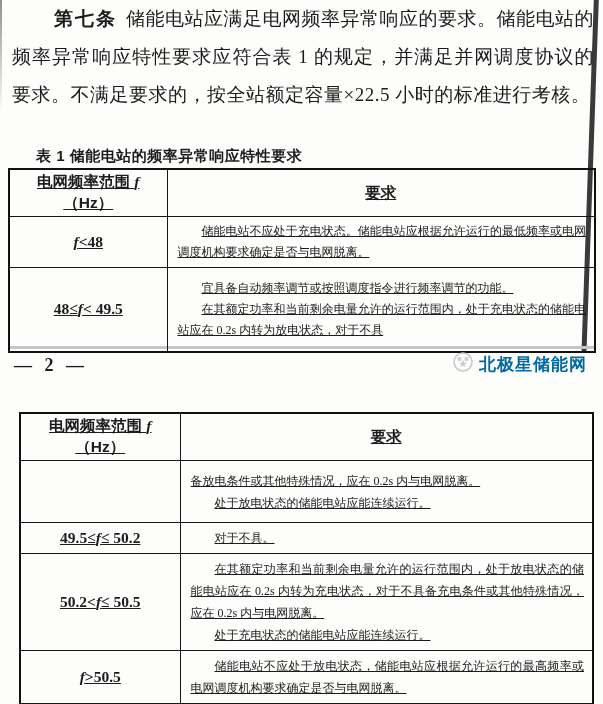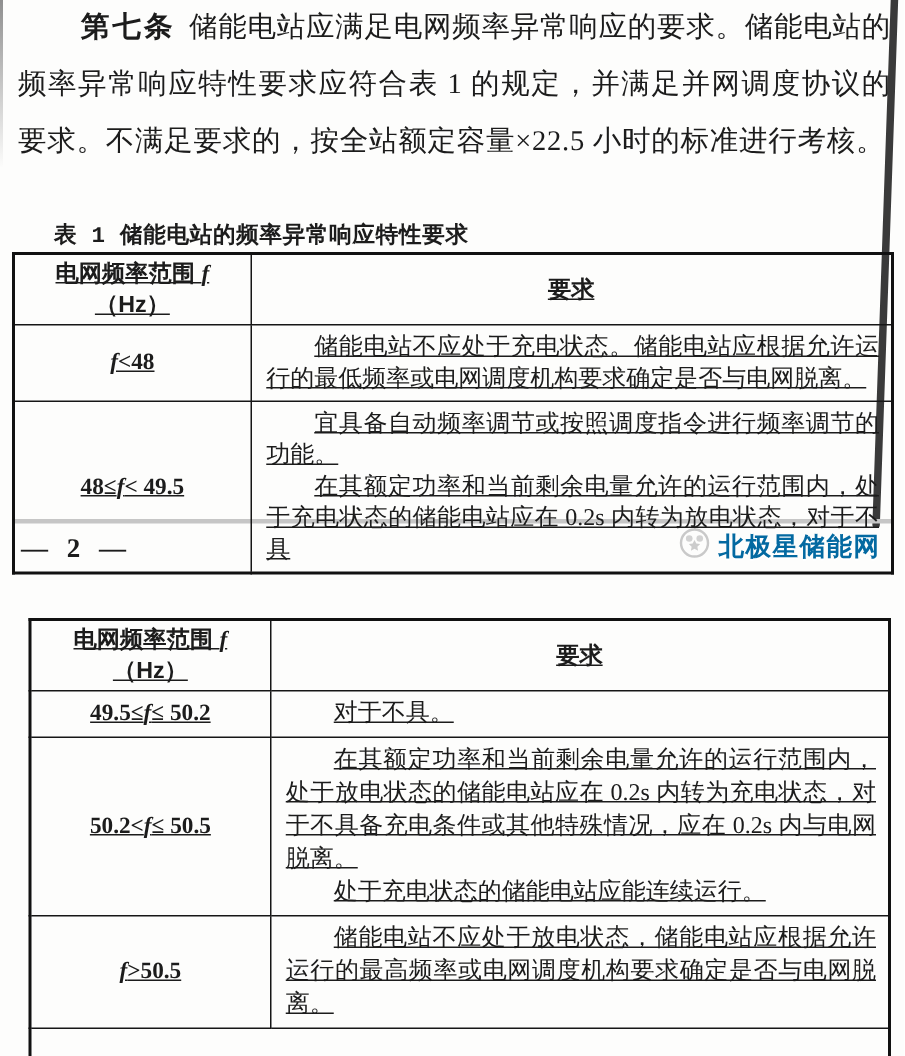--- a/index.html
+++ b/index.html
@@ -28,21 +28,21 @@
   .article {
     position:absolute; left:12px; top:0; width:582px;
     font-size:19px; line-height:38px; text-align:justify; text-indent:42px;
     letter-spacing:0.5px;
   }
   .article .term { font-weight:bold; margin-right:9px; letter-spacing:2px; }
 
   
   .t1-title {
     position:absolute; left:36px; top:147px;
-    font-family:Liberation Mono, monospace;
+    font-family:Liberation Sans, sans-serif;
     font-size:15px; font-weight:bold; letter-spacing:0.5px;
   }
 
   
   table.freq-table {
     position:absolute; border-collapse:collapse; table-layout:fixed;
     border:2.5px solid #111111; background:transparent;text-decoration:underline;
   }
   #table1 { left:8px;  top:168px; width:588px; }
   #table2 { left:19px; top:412px; width:575px; }
@@ -56,21 +56,21 @@
     font-family:"Liberation Sans", sans-serif;
     font-size:15.5px; font-weight:bold; text-align:center; padding:2px 4px;
   }
   th .fvar, .freq-cell .fvar, .note-cell .fvar {
     font-style:italic; font-family:"Liberation Serif", serif;
   }
   .freq-cell {
     text-align:center; font-weight:bold; font-size:15.5px; padding:2px 4px;
   }
   .req-cell {
-    font-size:16px; line-height:21px; padding:4px 8px 4px 10px;
+    font-size:12px; line-height:21px; padding:4px 8px 4px 10px;
     text-align:justify;
   }
   #table2 .req-cell { line-height:22px; }
   .req-cell p { margin:0; text-indent:2em; }
   .req-cell p.cont { text-indent:0; }
   .note-cell {
     text-align:center; font-size:15.5px; padding:3px 4px;
   }
 
   
@@ -154,20 +154,27 @@
   <table class="freq-table" id="table2">
     <colgroup>
         <col class="c1">
         <col class="c2">
       </colgroup>
     <tbody>
         <tr class="h-head">
       <th><span>电网频率范围 </span><span class="fvar">f</span><span>（Hz）</span></th>
       <th>要求</th>
     </tr>
+    <tr class="h-r1">
+      <td class="freq-cell"><span></span><span class="fvar"></span><span></span></td>
+      <td class="req-cell">
+        <p class="cont">备放电条件或其他特殊情况，应在 0.2s 内与电网脱离。</p>
+        <p>处于放电状态的储能电站应能连续运行。</p>
+      </td>
+    </tr>
     <tr class="h-r2">
       <td class="freq-cell"><span>49.5≤</span><span class="fvar">f</span><span>≤ 50.2</span></td>
       <td class="req-cell">
         <p>对于不具。</p>
       </td>
     </tr>
     <tr class="h-r3">
       <td class="freq-cell"><span>50.2&lt;</span><span class="fvar">f</span><span>≤ 50.5</span></td>
       <td class="req-cell">
         <p>在其额定功率和当前剩余电量允许的运行范围内，处于放电状态的储能电站应在 0.2s 内转为充电状态，对于不具备充电条件或其他特殊情况，应在 0.2s 内与电网脱离。</p>

